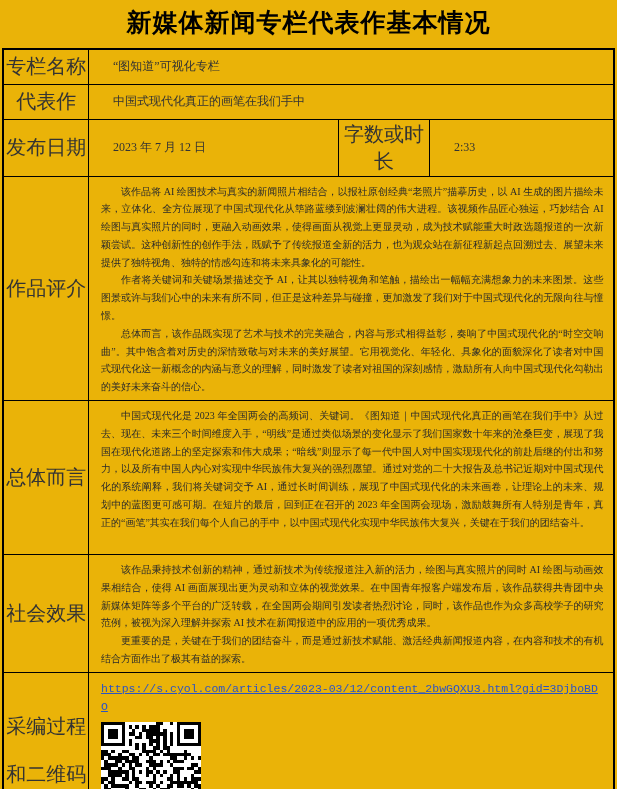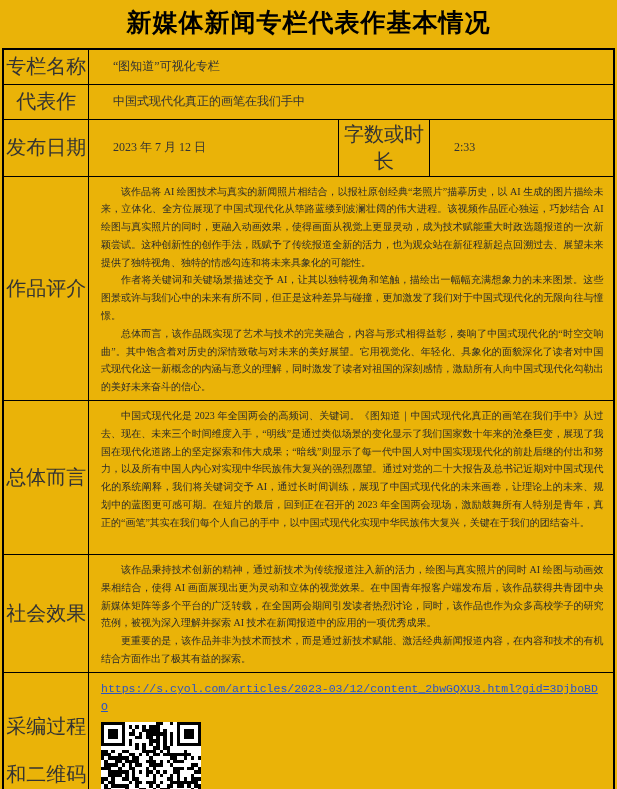--- a/index.html
+++ b/index.html
@@ -87,21 +87,21 @@
       <td class="label-cell">总体而言</td>
       <td class="text-cell" colspan="3">
         <p class="para">中国式现代化是 2023 年全国两会的高频词、关键词。《图知道｜中国式现代化真正的画笔在我们手中》从过去、现在、未来三个时间维度入手，“明线”是通过类似场景的变化显示了我们国家数十年来的沧桑巨变，展现了我国在现代化道路上的坚定探索和伟大成果；“暗线”则显示了每一代中国人对中国实现现代化的前赴后继的付出和努力，以及所有中国人内心对实现中华民族伟大复兴的强烈愿望。通过对党的二十大报告及总书记近期对中国式现代化的系统阐释，我们将关键词交予 AI，通过长时间训练，展现了中国式现代化的未来画卷，让理论上的未来、规划中的蓝图更可感可期。在短片的最后，回到正在召开的 2023 年全国两会现场，激励鼓舞所有人特别是青年，真正的“画笔”其实在我们每个人自己的手中，以中国式现代化实现中华民族伟大复兴，关键在于我们的团结奋斗。</p>
       </td>
     </tr>
 
     <tr style="height:118px">
       <td class="label-cell">社会效果</td>
       <td class="text-cell" colspan="3">
         <p class="para">该作品秉持技术创新的精神，通过新技术为传统报道注入新的活力，绘图与真实照片的同时 AI 绘图与动画效果相结合，使得 AI 画面展现出更为灵动和立体的视觉效果。在中国青年报客户端发布后，该作品获得共青团中央新媒体矩阵等多个平台的广泛转载，在全国两会期间引发读者热烈讨论，同时，该作品也作为众多高校学子的研究范例，被视为深入理解并探索 AI 技术在新闻报道中的应用的一项优秀成果。</p>
-        <p class="para">更重要的是，该作品并非为技术而技术，而是通过新技术赋能、激活经典新闻报道内容，在内容和技术的有机结合方面作出了极其有益的探索。</p>
+        <p class="para">更重要的是，关键在于我们的团结奋斗，而是通过新技术赋能、激活经典新闻报道内容，在内容和技术的有机结合方面作出了极其有益的探索。</p>
       </td>
     </tr>
 
     <tr style="height:136px">
       <td class="label-cell two-line-label">
         <div>采编过程</div>
         <div>和二维码</div>
       </td>
       <td class="link-cell" colspan="3">
         <a class="article-link" href="#">https://s.cyol.com/articles/2023-03/12/content_2bwGQXU3.html?gid=3DjboBDO</a>

